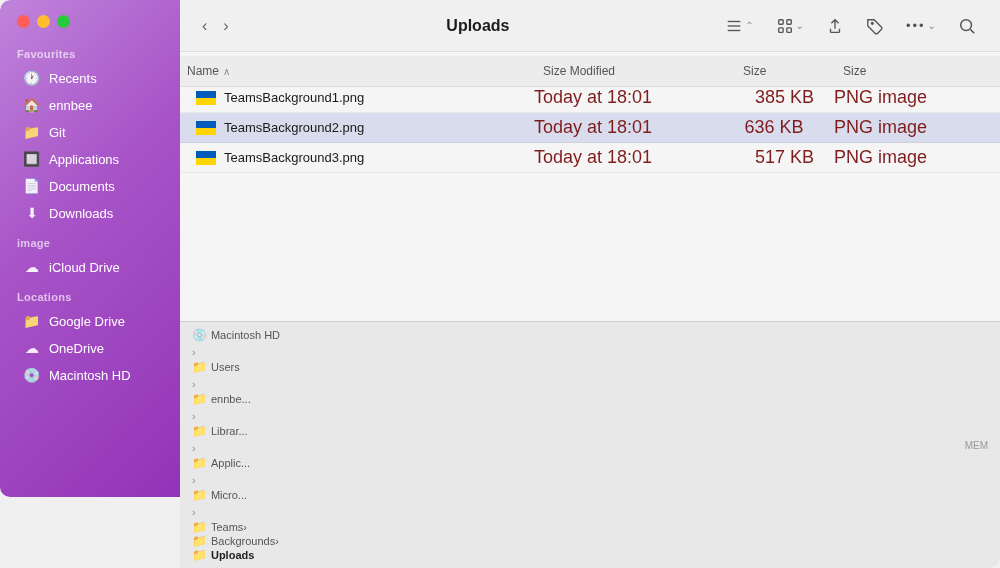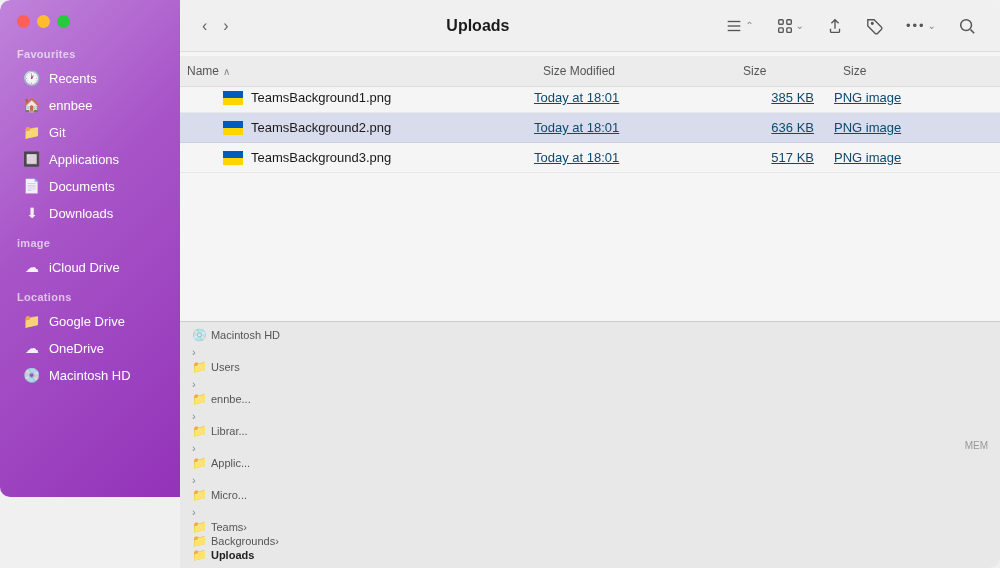--- a/index.html
+++ b/index.html
@@ -182,36 +182,34 @@
     }
     .file-row:nth-child(even) { background: rgba(0,0,0,0.025); }
     .file-row.selected { background: rgba(100,120,200,0.2); }
 
     .file-name-cell {
       display: flex;
       align-items: center;
       gap: 8px;
       font-size: 13px;
       color: #1a1a1a;
-      margin-left: 27px;
     }
 
     .file-icon {
       width: 20px;
       height: 16px;
       display: flex;
       align-items: center;
       justify-content: center;
       font-size: 14px;
     }
 
     .file-meta {
-      font-size: 13px;
-      color: #0c4a6e;
-      text-decoration: underline;
+      font-size: 18px;
+      color: #7f1d1d;
     }
 
     .file-empty-rows {
       flex: 1;
     }
 
     
     .status-bar {
       display: flex;
       align-items: center;
@@ -394,21 +392,21 @@
     <div class="file-name-cell">
       <div class="file-icon">
               <svg width="20" height="14" viewBox="0 0 20 14" xmlns="http://www.w3.org/2000/svg">
     <rect width="20" height="7" fill="#005BBB"></rect>
     <rect y="7" width="20" height="7" fill="#FFD500"></rect>
   </svg>
             </div>
       <span>TeamsBackground2.png</span>
     </div>
     <div class="file-meta">Today at 18:01</div>
-    <div class="file-meta" style="text-align:right;padding-right:20px;">636 KB</div>
+    <div class="file-meta" style="text-align:center;padding-right:20px;">636 KB</div>
     <div class="file-meta">PNG image</div>
   </div>
         <div class="file-row">
     <div class="file-name-cell">
       <div class="file-icon">
               <svg width="20" height="14" viewBox="0 0 20 14" xmlns="http://www.w3.org/2000/svg">
     <rect width="20" height="7" fill="#005BBB"></rect>
     <rect y="7" width="20" height="7" fill="#FFD500"></rect>
   </svg>
             </div>

